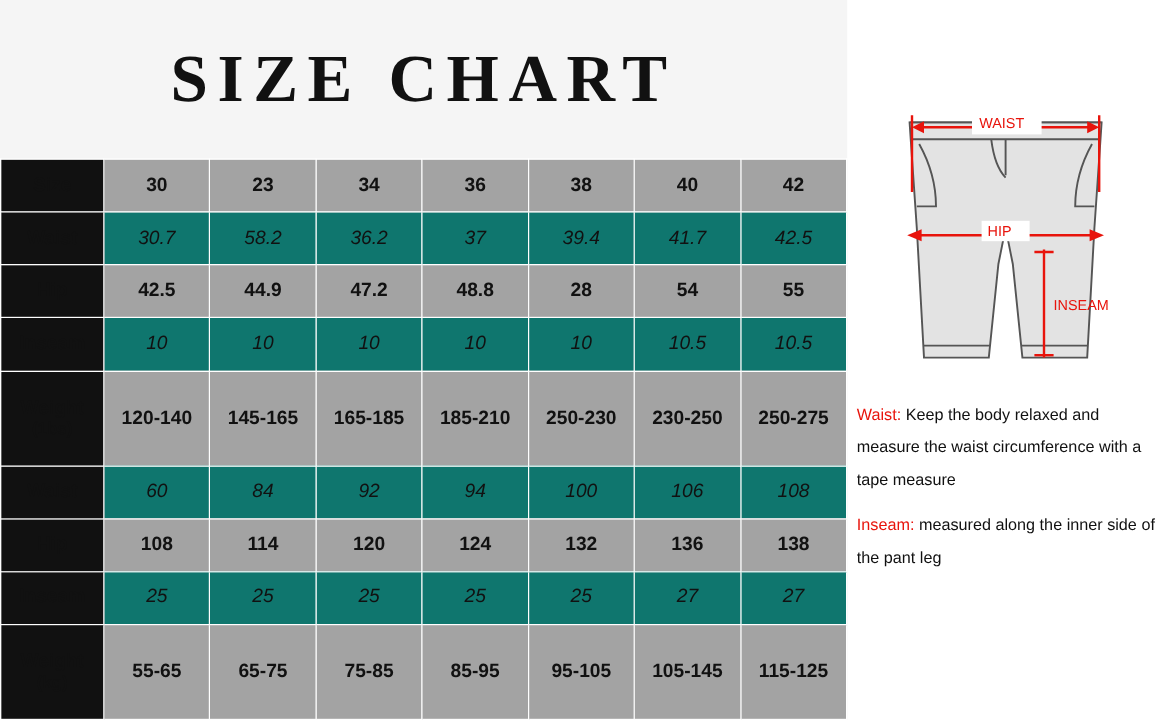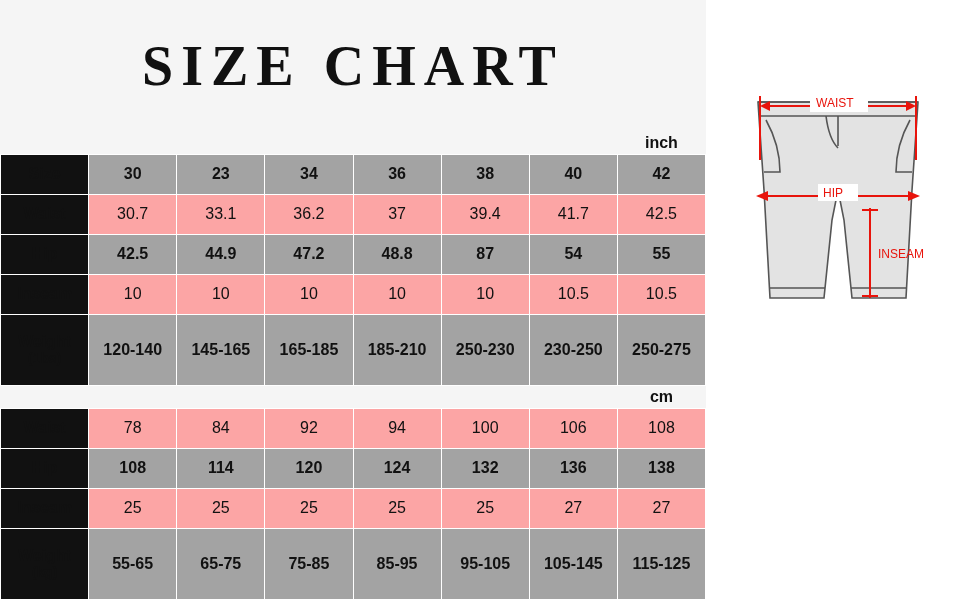--- a/index.html
+++ b/index.html
@@ -75,21 +75,21 @@
     font-weight: bold;
     font-size: 17px;
   }
   td.rowhead .sub {
     display: block;
     font-size: 14px;
     font-weight: bold;
     line-height: 15px;
   }
   td.cell-light { background: #a3a3a3; font-weight: bold; }
-  td.cell-white { background: #fca5a5; }
+  td.cell-white { background: #0f766e; font-style: italic; }
   td.unit {
     background: #111111;
     color: #ffffff;
     font-weight: bold;
     font-size: 16px;
     height: 22px;
   }
   tr.unit-row td {
     height: 22px;
     border: none;
@@ -146,55 +146,50 @@
 
 <div id="page">
 
   <div id="left-panel">
 
     <div id="chart-title">SIZE CHART</div>
 
     <div id="table-wrap">
       <table class="size-table">
         <tbody>
-            <tr class="unit-row">
-          <td class="unit-blank"></td>
-          <td class="unit-blank" colspan="6"></td>
-          <td class="unit">inch</td>
-        </tr>
 
         <tr>
           <td class="rowhead">Size</td>
           <td class="cell-light">30</td>
           <td class="cell-light">23</td>
           <td class="cell-light">34</td>
           <td class="cell-light">36</td>
           <td class="cell-light">38</td>
           <td class="cell-light">40</td>
           <td class="cell-light">42</td>
         </tr>
 
         <tr>
           <td class="rowhead">Waist</td>
           <td class="cell-white">30.7</td>
-          <td class="cell-white">33.1</td>
+          <td class="cell-white">58.2</td>
           <td class="cell-white">36.2</td>
           <td class="cell-white">37</td>
           <td class="cell-white">39.4</td>
           <td class="cell-white">41.7</td>
           <td class="cell-white">42.5</td>
         </tr>
 
         <tr>
           <td class="rowhead">Hip</td>
           <td class="cell-light">42.5</td>
           <td class="cell-light">44.9</td>
           <td class="cell-light">47.2</td>
           <td class="cell-light">48.8</td>
-          <td class="cell-light">87</td>
+          <td class="cell-light">28</td>
           <td class="cell-light">54</td>
           <td class="cell-light">55</td>
         </tr>
 
         <tr>
           <td class="rowhead">Inseam</td>
           <td class="cell-white">10</td>
           <td class="cell-white">10</td>
           <td class="cell-white">10</td>
           <td class="cell-white">10</td>
@@ -210,29 +205,24 @@
           </td>
           <td class="cell-light">120-140</td>
           <td class="cell-light">145-165</td>
           <td class="cell-light">165-185</td>
           <td class="cell-light">185-210</td>
           <td class="cell-light">250-230</td>
           <td class="cell-light">230-250</td>
           <td class="cell-light">250-275</td>
         </tr>
 
-        <tr class="unit-row">
-          <td class="unit-blank"></td>
-          <td class="unit-blank" colspan="6"></td>
-          <td class="unit">cm</td>
-        </tr>
 
         <tr>
           <td class="rowhead">Waist</td>
-          <td class="cell-white">78</td>
+          <td class="cell-white">60</td>
           <td class="cell-white">84</td>
           <td class="cell-white">92</td>
           <td class="cell-white">94</td>
           <td class="cell-white">100</td>
           <td class="cell-white">106</td>
           <td class="cell-white">108</td>
         </tr>
 
         <tr>
           <td class="rowhead">Hip</td>
@@ -314,16 +304,22 @@
 
       <g>
         <line class="red" x1="164" y1="148" x2="164" y2="238"></line>
         <line class="red" x1="156" y1="150" x2="172" y2="150"></line>
         <line class="red" x1="156" y1="236" x2="172" y2="236"></line>
         <text class="lbl-red" x="172" y="198">INSEAM</text>
       </g>
     </svg>
 
     <div id="notes">
+      <div class="note">
+        <span class="lbl">Waist:</span><span> Keep the body relaxed and measure the waist circumference with a tape measure</span>
+      </div>
+      <div class="note">
+        <span class="lbl">Inseam:</span><span> measured along the inner side of the pant leg</span>
+      </div>
     </div>
   </div>
 
 </div>
 
 </body></html>

